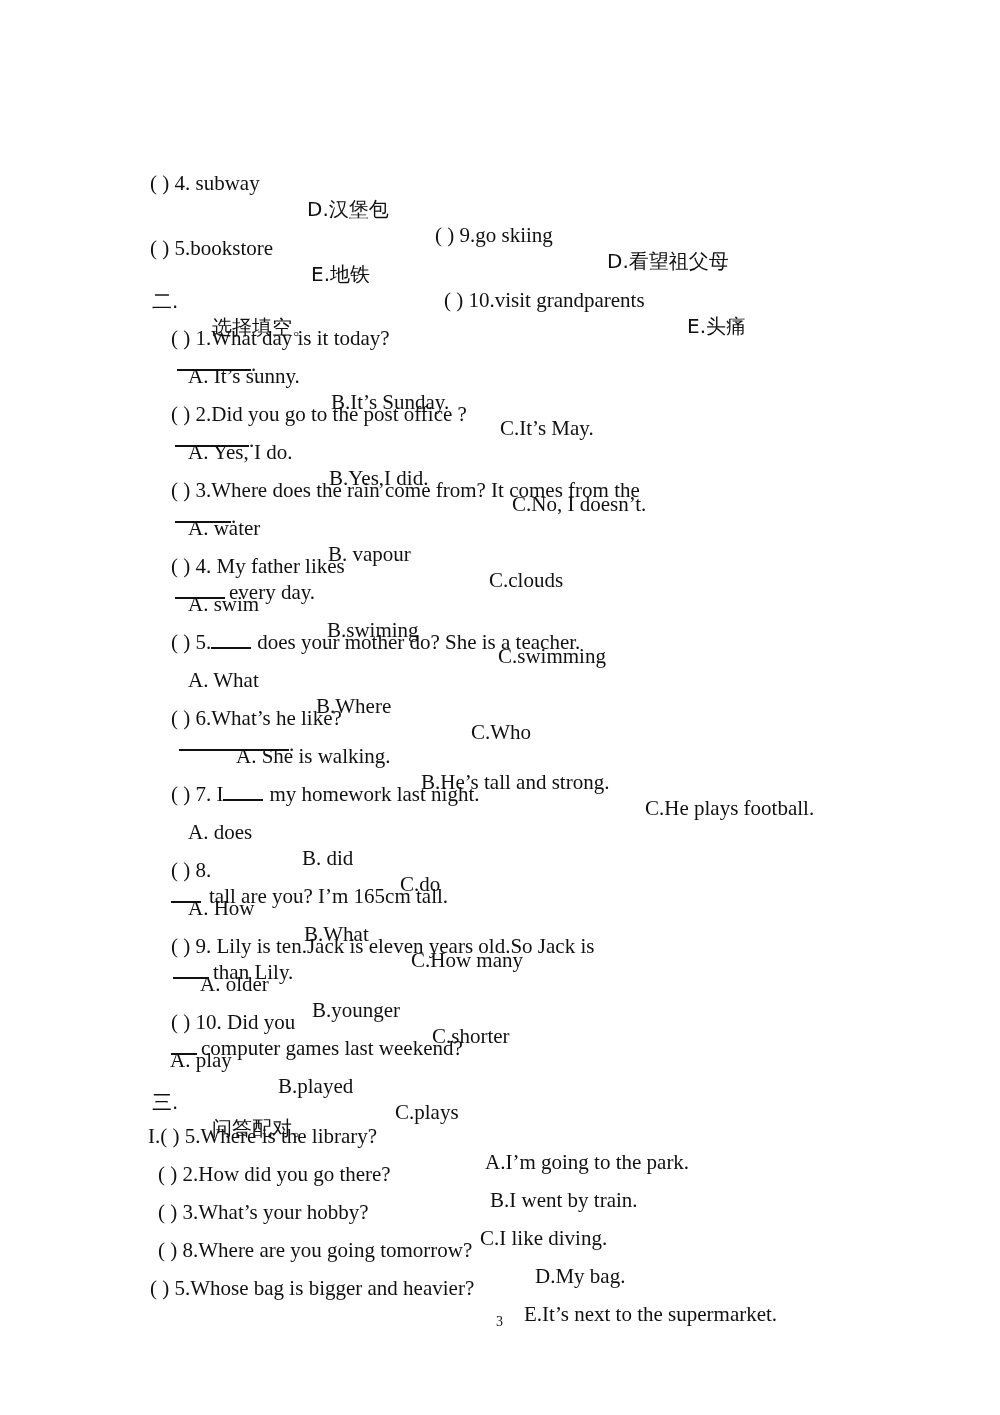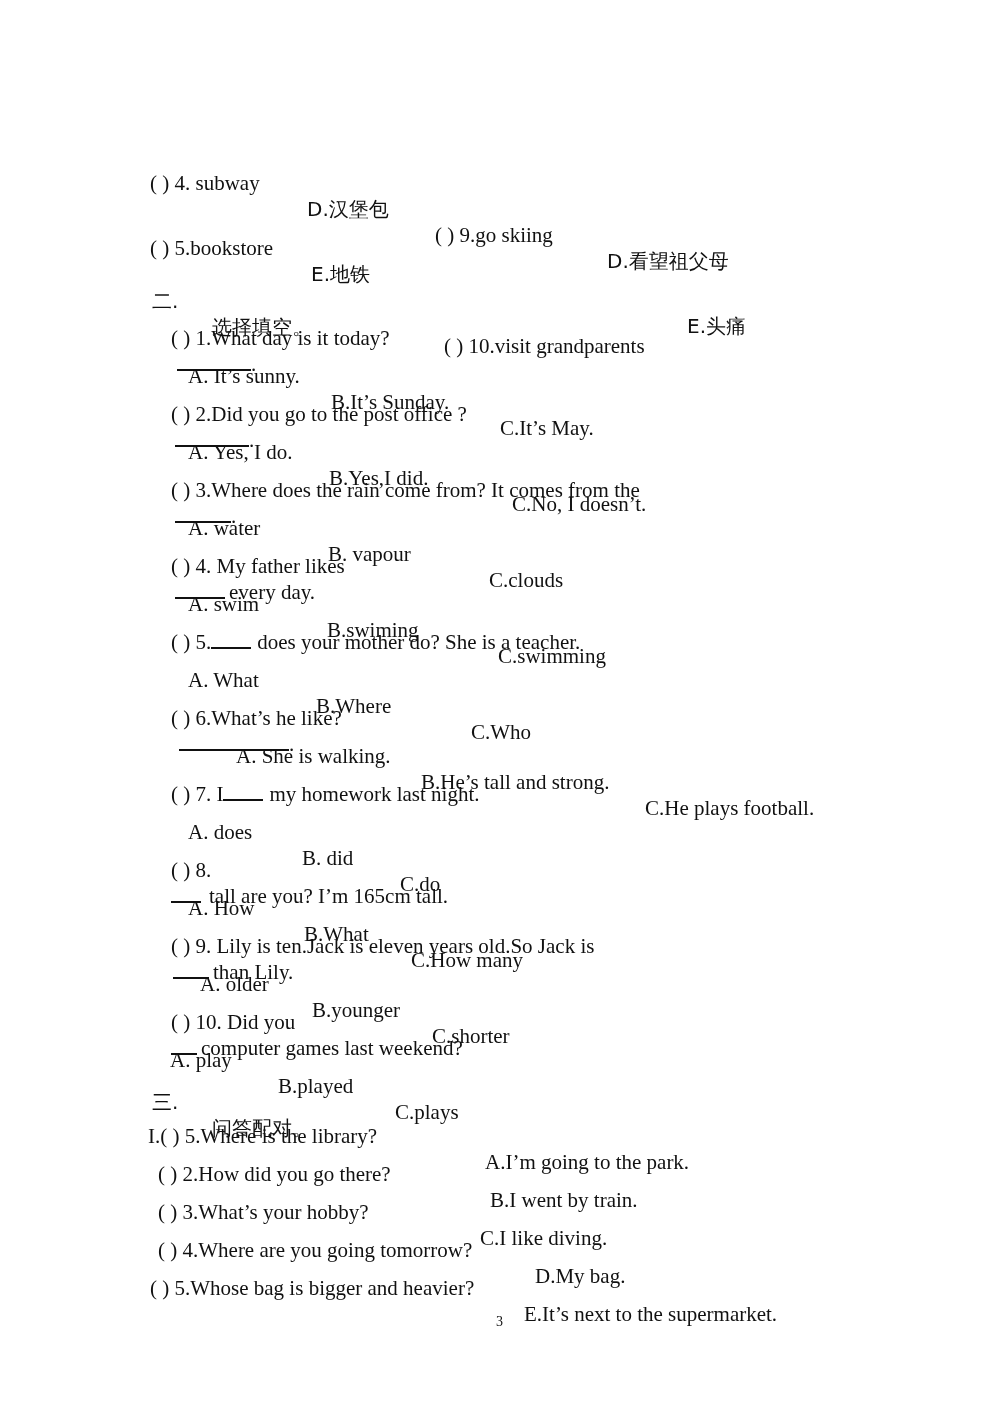--- a/index.html
+++ b/index.html
@@ -20,21 +20,21 @@
 <div>
   <div class="line" style="left:150px; top:144px;">
     <span class="seg" style="left:0;">( ) 4. subway</span>
     <span class="seg cn" style="left:157px;">D.汉堡包</span>
     <span class="seg" style="left:285px;">( ) 9.go skiing</span>
     <span class="seg cn" style="left:457px;">D.看望祖父母</span>
   </div>
   <div class="line" style="left:150px; top:209px;">
     <span class="seg" style="left:0;">( ) 5.bookstore</span>
     <span class="seg cn" style="left:161px;">E.地铁</span>
-    <span class="seg" style="left:294px;margin-top:46px;">( ) 10.visit grandparents</span>
+    <span class="seg" style="left:294px;">( ) 10.visit grandparents</span>
     <span class="seg cn" style="left:537px;">E.头痛</span>
   </div>
 </div>
 
 <div>
   <div class="line cn" style="left:152px; top:262px;">
     <span class="seg" style="left:0;">二.</span>
     <span class="seg" style="left:60px;">选择填空。</span>
   </div>
 
@@ -149,21 +149,21 @@
   </div>
   <div class="line" style="left:158px; top:1135px;">
     <span class="seg" style="left:0;">( ) 2.How did you go there?</span>
     <span class="seg" style="left:332px;">B.I went by train.</span>
   </div>
   <div class="line" style="left:158px; top:1173px;">
     <span class="seg" style="left:0;">( ) 3.What’s your hobby?</span>
     <span class="seg" style="left:322px;">C.I like diving.</span>
   </div>
   <div class="line" style="left:158px; top:1211px;">
-    <span class="seg" style="left:0;">( ) 4.Where are you going tomorrow?</span>
+    <span class="seg" style="left:0;">( ) 8.Where are you going tomorrow?</span>
     <span class="seg" style="left:377px;">D.My bag.</span>
   </div>
   <div class="line" style="left:150px; top:1249px;">
     <span class="seg" style="left:0;">( ) 5.Whose bag is bigger and heavier?</span>
     <span class="seg" style="left:374px;">E.It’s next to the supermarket.</span>
   </div>
 </div>
 
 <div class="pagenum">3</div>
 

